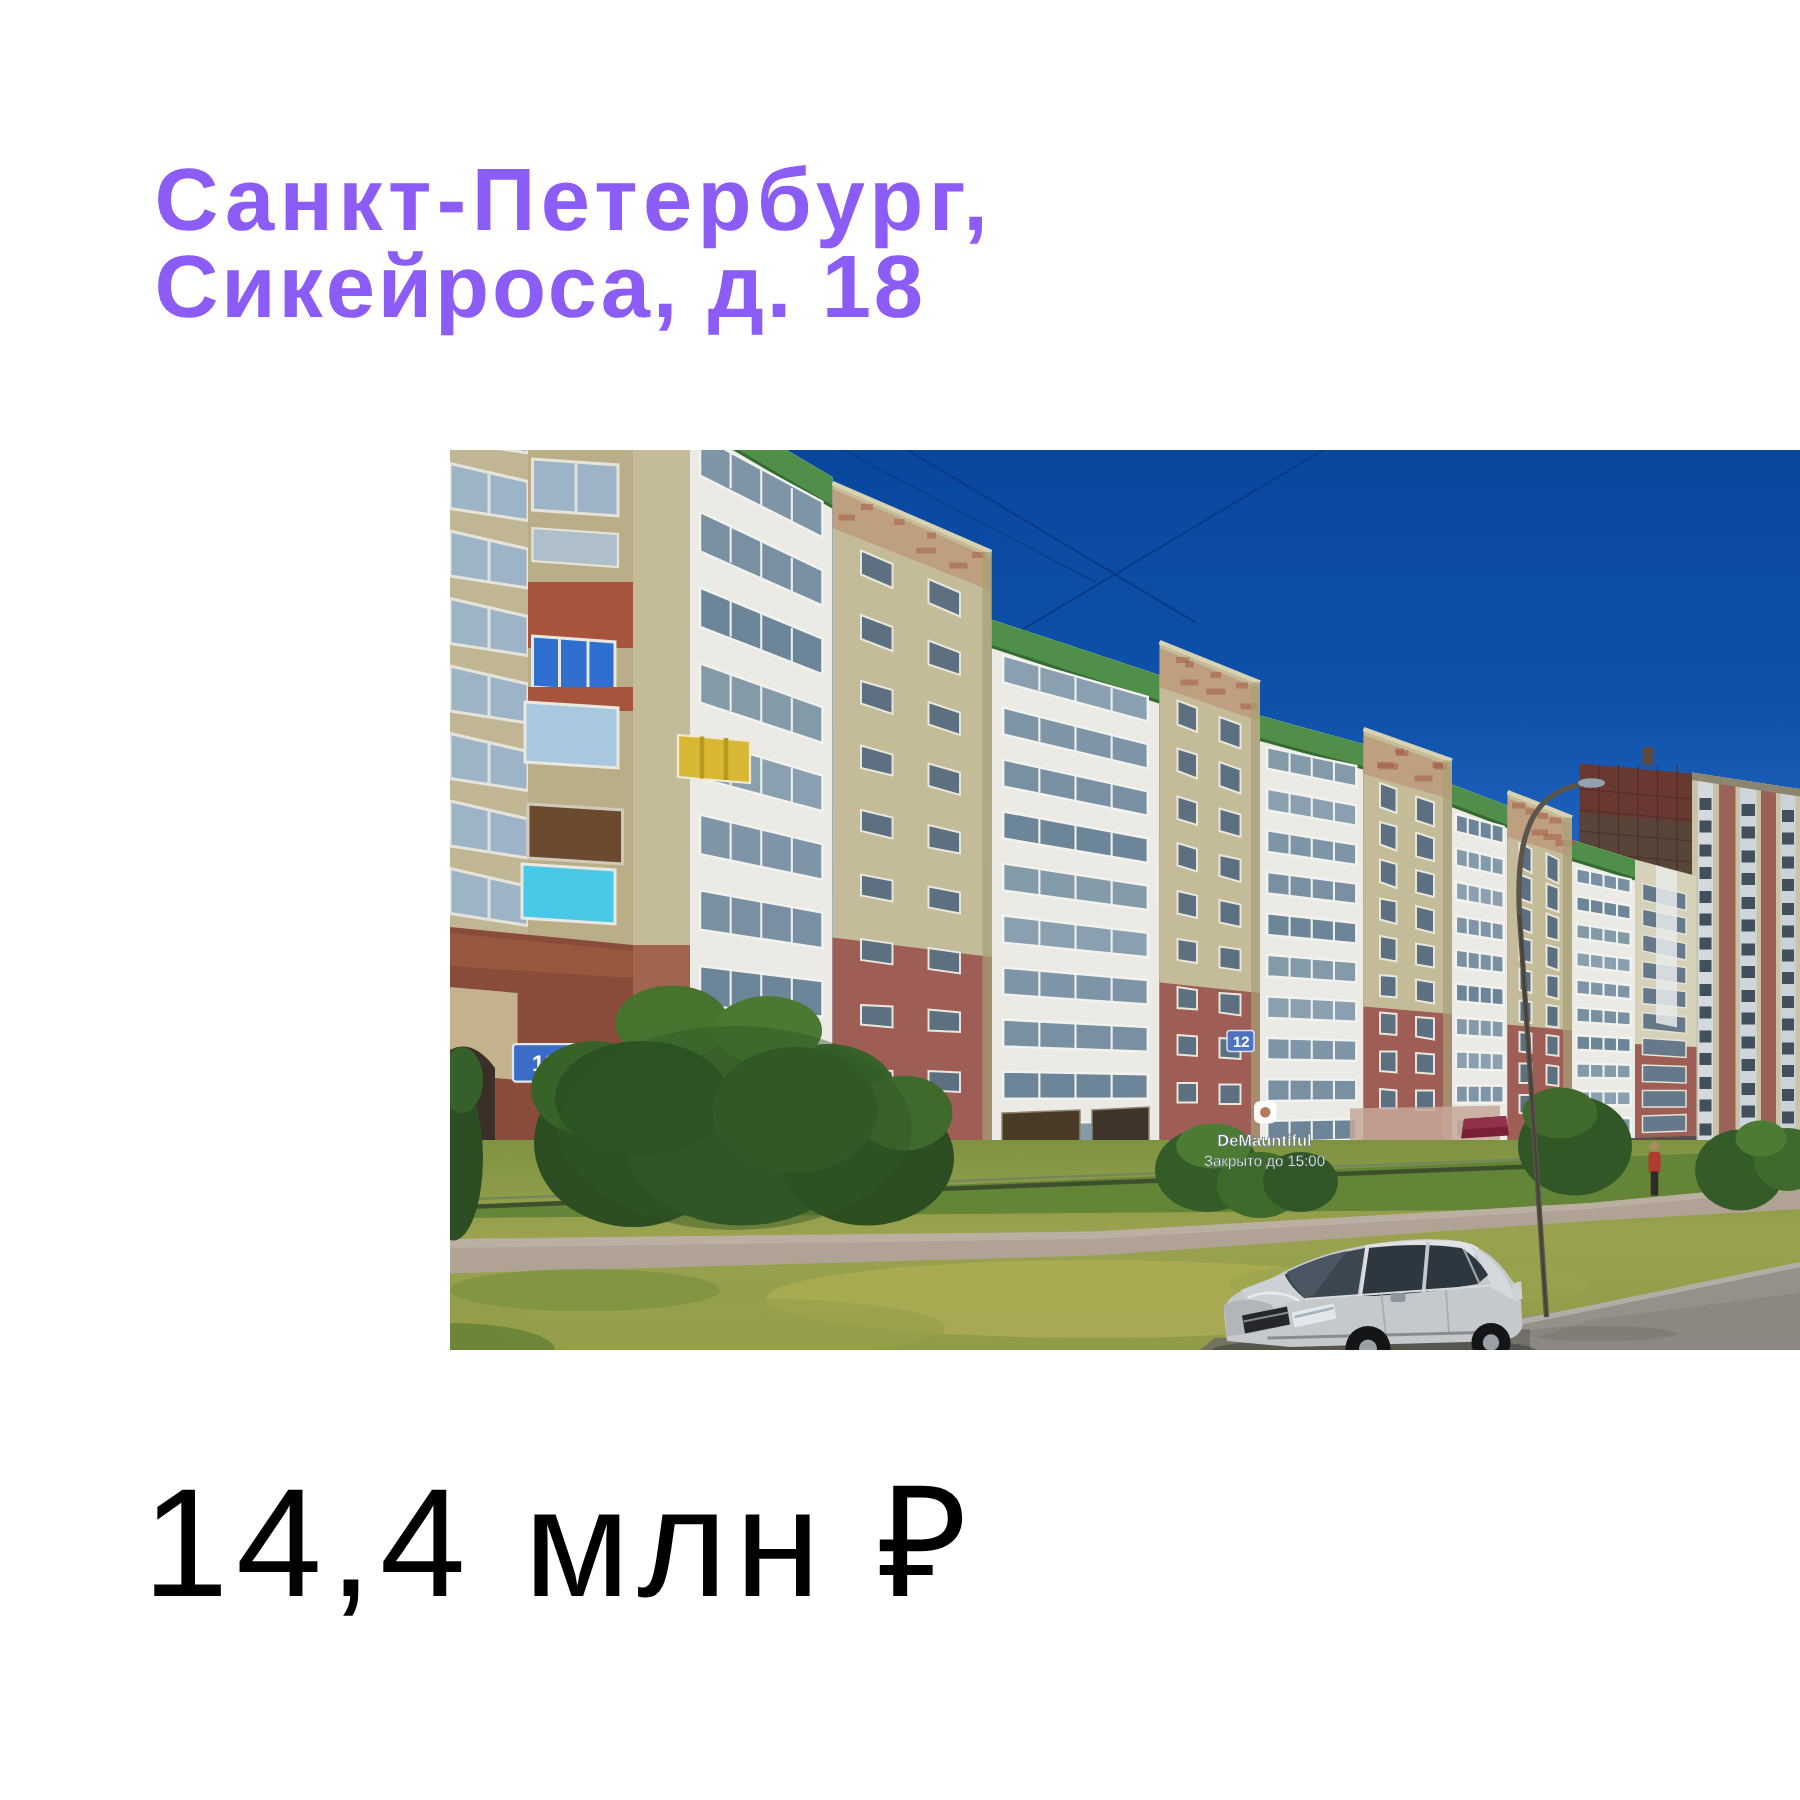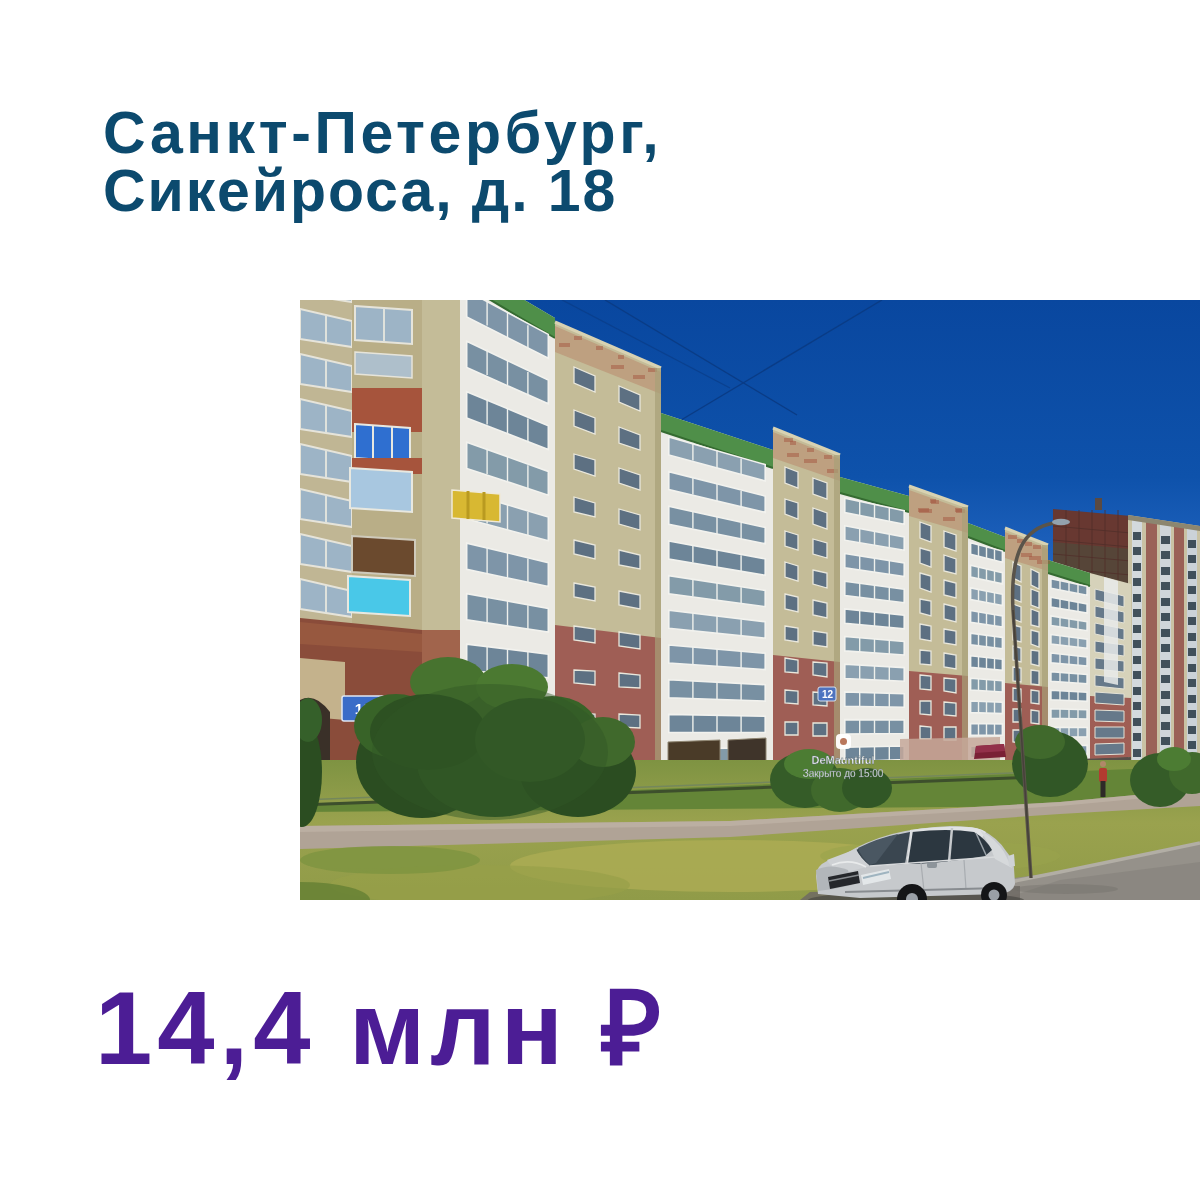--- a/index.html
+++ b/index.html
@@ -1,18 +1,18 @@
 <!DOCTYPE html>
 <html><head><meta charset="utf-8">
 <style>
 html,body{margin:0;padding:0;width:1200px;height:1200px;background:#ffffff;overflow:hidden;}
 #page{position:relative;width:1200px;height:1200px;font-family:"Liberation Sans",sans-serif;}
-#title{position:absolute;left:103px;top:104px;color:#0c4a6e;font-weight:bold;
+#title{position:absolute;left:103px;top:104px;color:#8b5cf6;font-weight:bold;
  font-size:59px;line-height:58px;letter-spacing:3.6px;}
-#price{position:absolute;left:95px;top:954px;color:#4c1d95;font-weight:bold;
+#price{position:absolute;left:95px;top:954px;color:#000000;font-weight:normal;
  font-size:103px;letter-spacing:5px;}
 #photo{position:absolute;left:300px;top:300px;width:900px;height:600px;overflow:hidden;}
 </style></head>
 <body>
 <div id="page">
 <div id="title">Санкт-Петербург,<br><span style="letter-spacing:1.9px">Сикейроса, д. 18</span></div>
 <div id="photo"><svg width="900" height="600" viewBox="0 0 900 600" preserveAspectRatio="none">
         <defs>
           <linearGradient id="sky" x1="0" y1="0" x2="0" y2="1">
             <stop offset="0" stop-color="#09479f"></stop>

